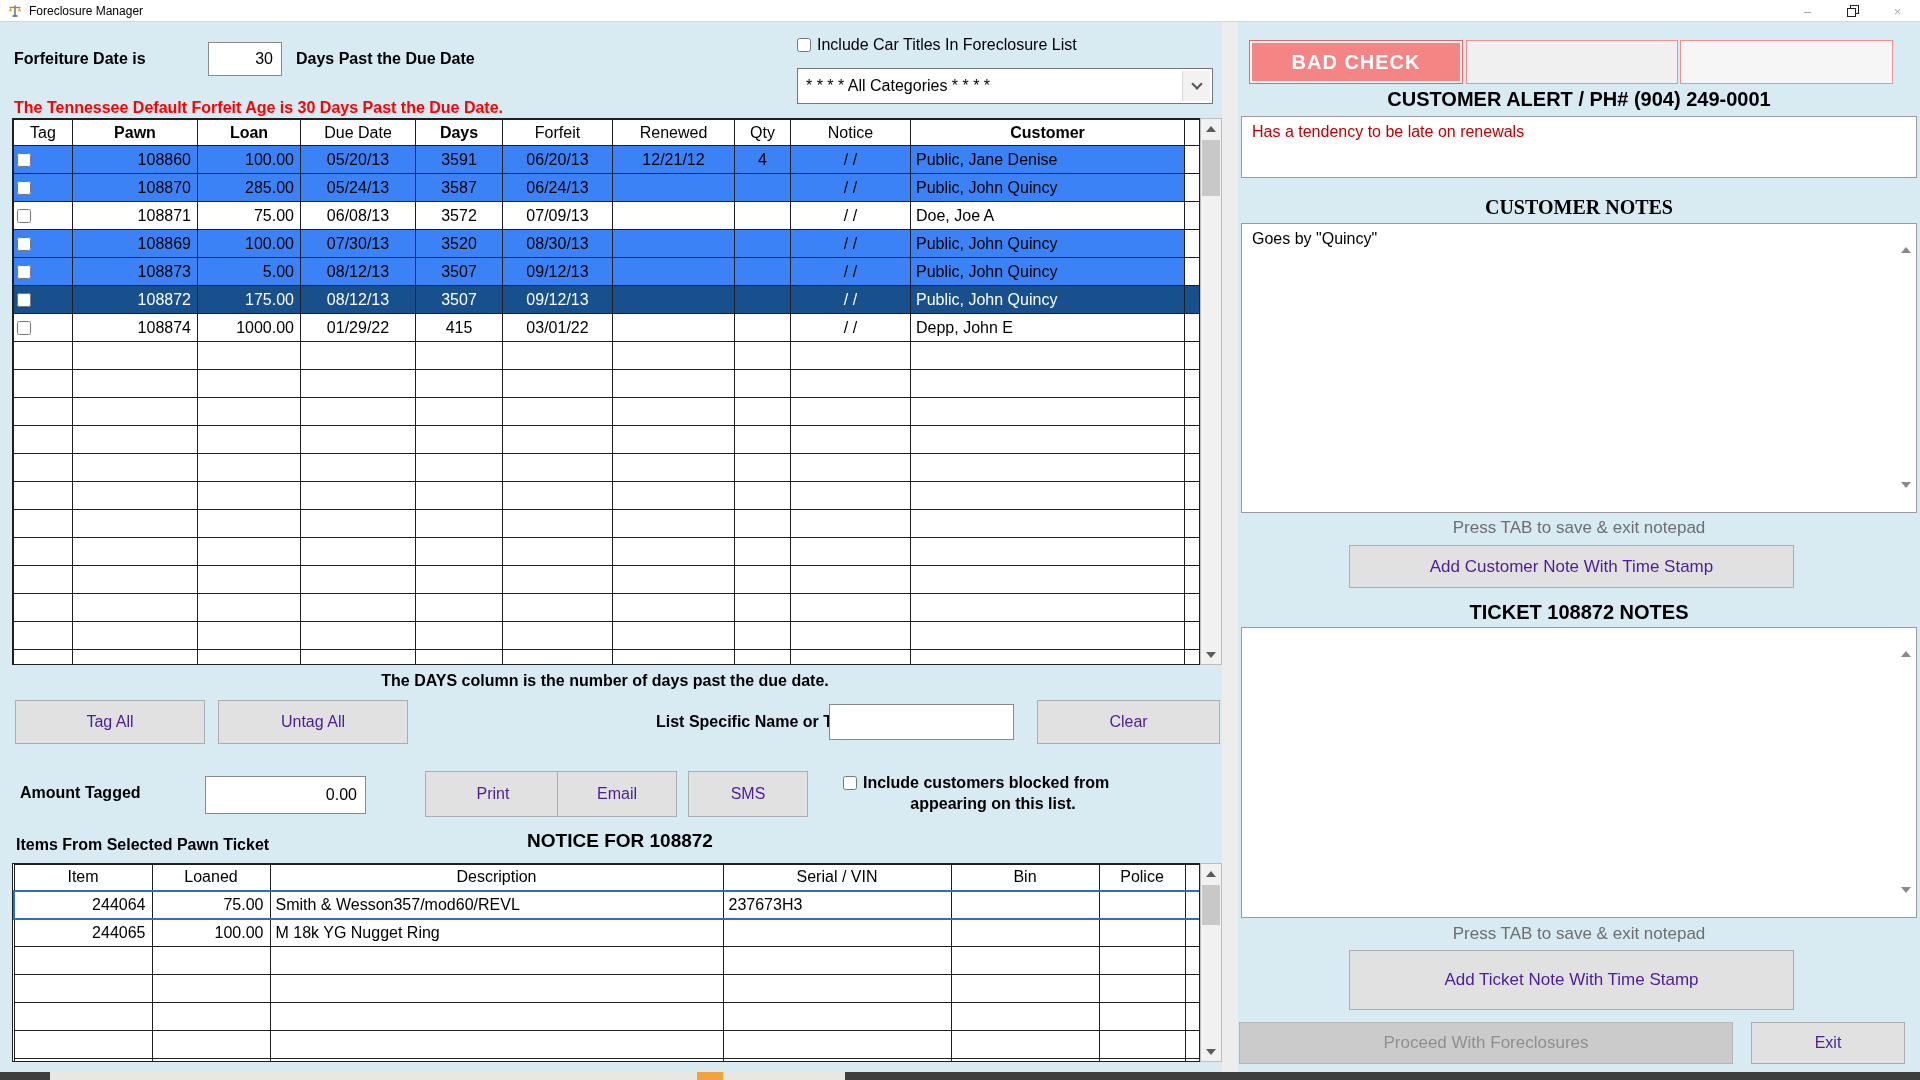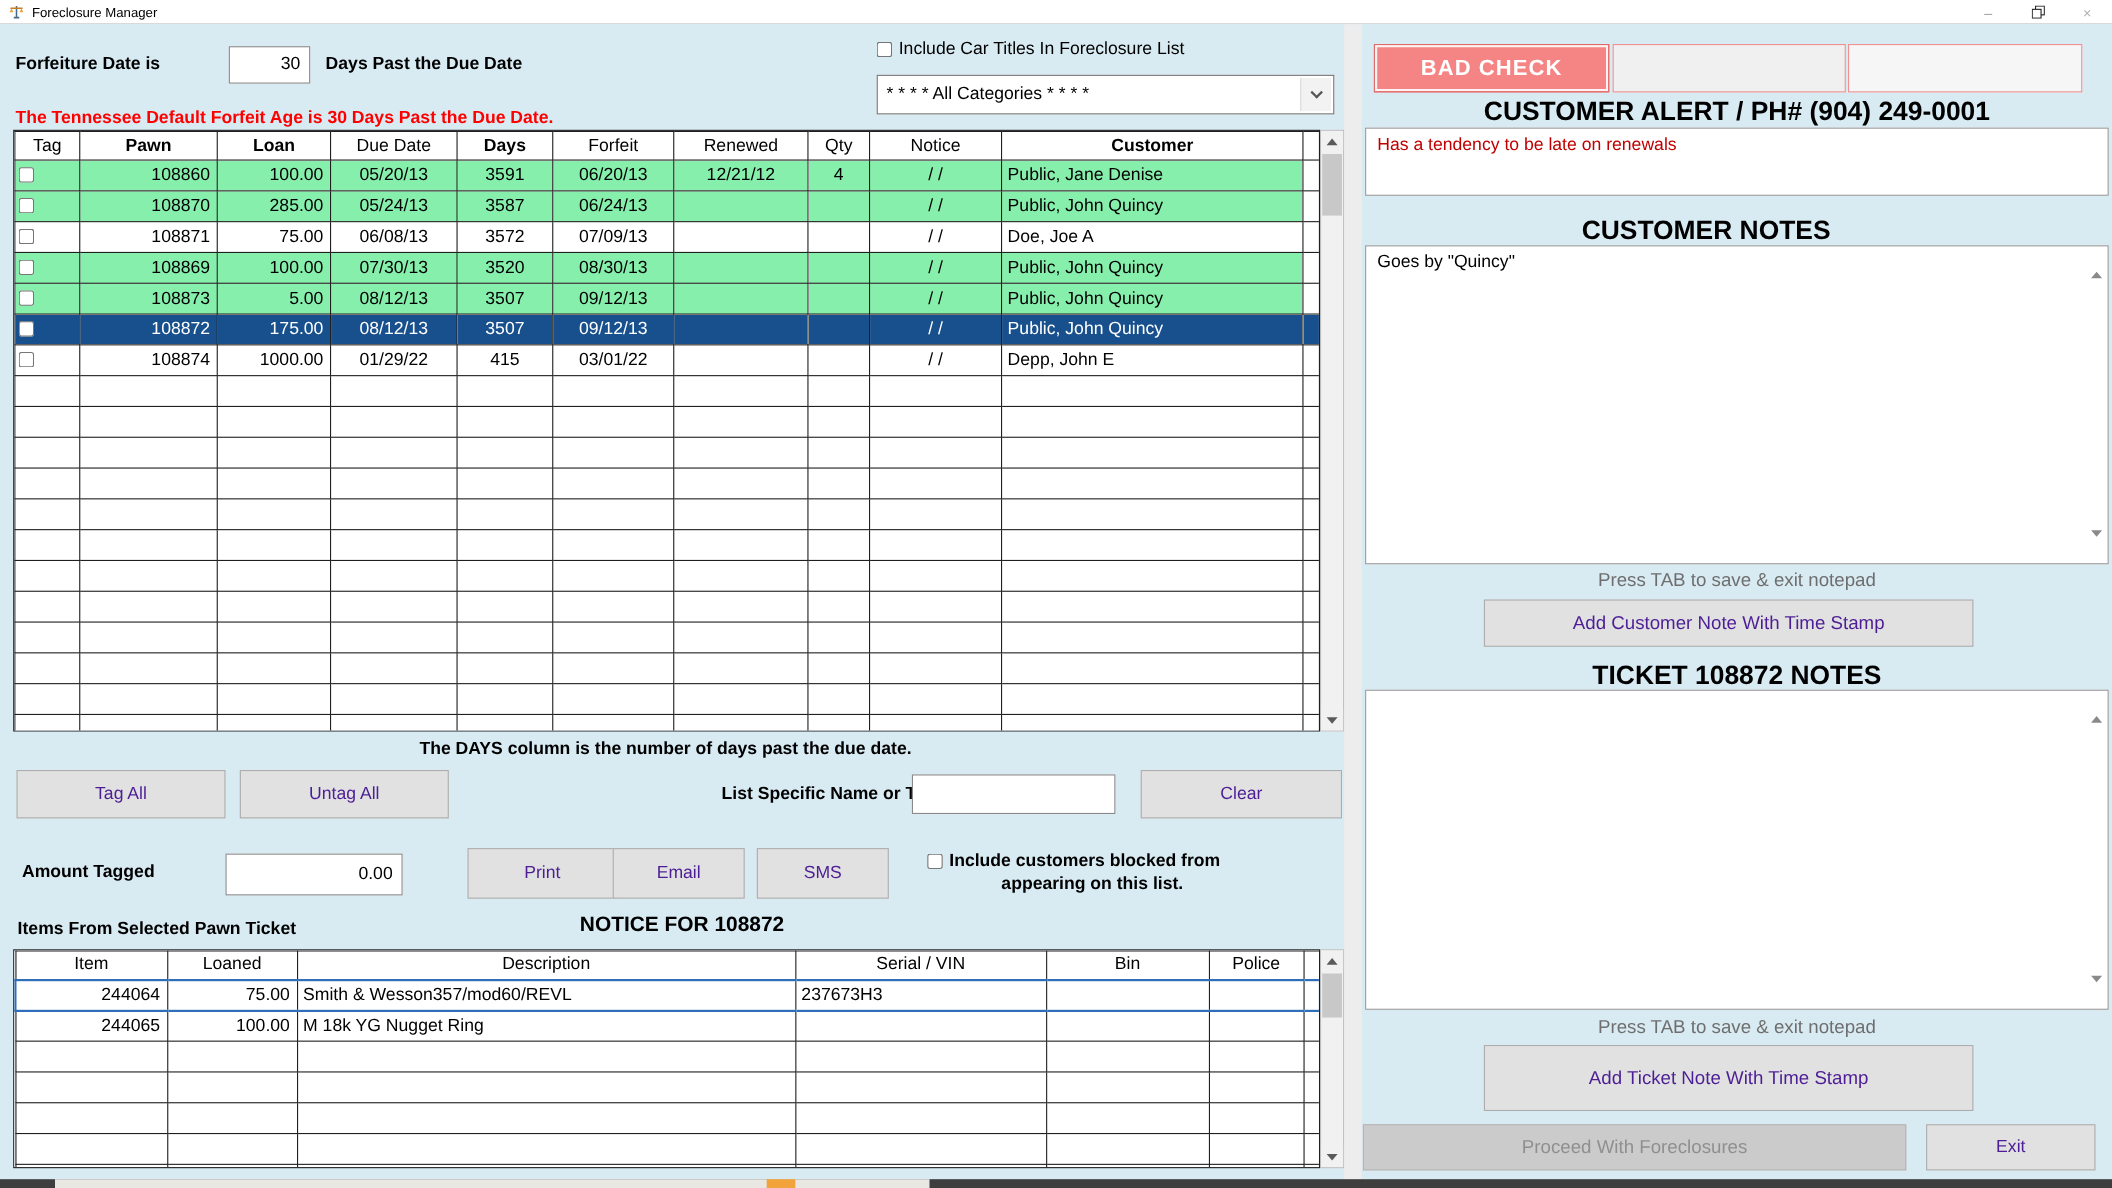--- a/index.html
+++ b/index.html
@@ -14,42 +14,42 @@
   .win-btn { width:45px; height:22px; display:flex; align-items:center; justify-content:center; font-size:13px; color:#9a9a9a; }
   .win-btn.close { color:#b0b0b0; }
 
   .app { position:absolute; left:0; top:22px; width:1920px; height:1050px; background:#D8EAF2; }
 
   
   .btn { position:absolute; background:#E1E1E1; border:1px solid #ADADAD; display:flex; align-items:center; justify-content:center; font-size:16px; color:#4c1d95; }
   .btn.disabled { background:#CBCBCB; border-color:#B5B5B5; color:#8F8F8F; }
   .fld { position:absolute; background:#fff; border:1px solid #8a8a8a; font-family:"Liberation Sans",sans-serif; font-size:16px; }
   .lbl { position:absolute; font-size:16px; font-weight:bold; color:#000; white-space:nowrap; }
-  .hdr { position:absolute; font-size:24px; font-weight:bold; color:#000; text-align:center; white-space:nowrap; }
+  .hdr { position:absolute; font-size:20px; font-weight:bold; color:#000; text-align:center; white-space:nowrap; }
 
   
   .red-note { position:absolute; left:14px; top:84px; font-size:16px; font-weight:bold; color:#FF0000; white-space:nowrap;margin-top:15px; }
   .chk-row { position:absolute; left:797px; top:36px; display:flex; align-items:center; font-size:16px; }
   .chk-row input { width:14px; height:14px; margin-right:6px; }
   .dd { position:absolute; left:797px; top:68px; width:416px; height:36px; background:#fff; border:1px solid #767676; display:flex; align-items:center; font-size:16px; padding-left:8px; }
   .dd-arrow { position:absolute; right:2px; top:2px; bottom:2px; width:28px; background:#F2F2F2; border-left:1px solid #D9D9D9; display:flex; align-items:center; justify-content:center; }
   .cvd { width:8px; height:8px; border-right:2px solid #555; border-bottom:2px solid #555; transform:rotate(45deg); margin-top:-4px; }
 
   
   .tbl-wrap { position:absolute; overflow:hidden; background:#fff; border:1px solid #1f1f1f; }
   table.grid { border-collapse:collapse; table-layout:fixed; width:1186px; background:#fff; }
   .grid th, .grid td { border:1px solid #1f1f1f; height:28px; font-size:16px; white-space:nowrap; overflow:hidden; padding:0; }
   .grid th { height:26px; font-weight:400; background:#fff; }
   .grid th.b { font-weight:700; }
   .grid td.tr { text-align:right; padding-right:6px; }
   .grid td.tc { text-align:center; }
   .grid td.tl { text-align:left; padding-left:5px; }
   .grid td.tag-c { text-align:left; padding-left:3px; }
   .grid input[type=checkbox] { width:14px; height:14px; vertical-align:middle; }
-  tr.pink td { background:#86efac; }
+  tr.pink td { background:#3b82f6; }
   tr.pink td.blank { background:#fff; }
   tr.selrow td { background:#17508C; color:#fff; }
   tr.items-sel td { border-top:2px solid #2F6FBA; border-bottom:2px solid #2F6FBA;padding-left:32px; }
   tr.items-sel td:first-child { border-left:2px solid #2F6FBA; }
   tr.items-sel td:last-child { border-right:2px solid #2F6FBA; }
 
   
   .sbar { position:absolute; width:22px; background:#F1F1F1; border:1px solid #BDBDBD; }
   .sb-btn { position:absolute; left:0; width:20px; height:19px; background:#F1F1F1; display:flex; align-items:center; justify-content:center; }
   .arr-up { width:0; height:0; border-left:5px solid transparent; border-right:5px solid transparent; border-bottom:6px solid #5a5a5a; }
@@ -529,21 +529,21 @@
 
   <div class="vstrip"></div>
 
   <div class="flag active" style="left:1249px; top:18px; width:214px;">BAD CHECK</div>
   <div class="flag" style="left:1466px; top:18px; width:212px;"></div>
   <div class="flag" style="left:1680px; top:18px; width:213px; background:#F6F6F6;"></div>
 
   <div class="hdr" style="left:1241px; top:66px; width:676px;">CUSTOMER ALERT / PH# (904) 249-0001</div>
   <div class="note-box" style="left:1241px; top:94px; width:676px; height:62px; color:#C00000;">Has a tendency to be late on renewals</div>
 
-  <div class="hdr" style="left:1213px; top:174px; width:676px;">CUSTOMER NOTES</div>
+  <div class="hdr" style="left:1241px; top:174px; width:676px;font-family:Liberation Serif, serif;">CUSTOMER NOTES</div>
   <div class="note-box" style="left:1241px; top:201px; width:676px; height:290px;">
     <span>Goes by "Quincy"</span>
     <span class="note-arr" style="top:6px;"><span class="arr-up" style="border-bottom-color:#8a8a8a;"></span></span>
     <span class="note-arr" style="bottom:6px;"><span class="arr-down" style="border-top-color:#8a8a8a;"></span></span>
   </div>
   <div class="hint" style="top:496px;">Press TAB to save &amp; exit notepad</div>
   <div class="btn" style="left:1349px; top:523px; width:445px; height:43px; font-size:17px;">Add Customer Note With Time Stamp</div>
 
   <div class="hdr" style="left:1241px; top:579px; width:676px;">TICKET 108872 NOTES</div>
   <div class="note-box" style="left:1241px; top:605px; width:676px; height:291px;">

